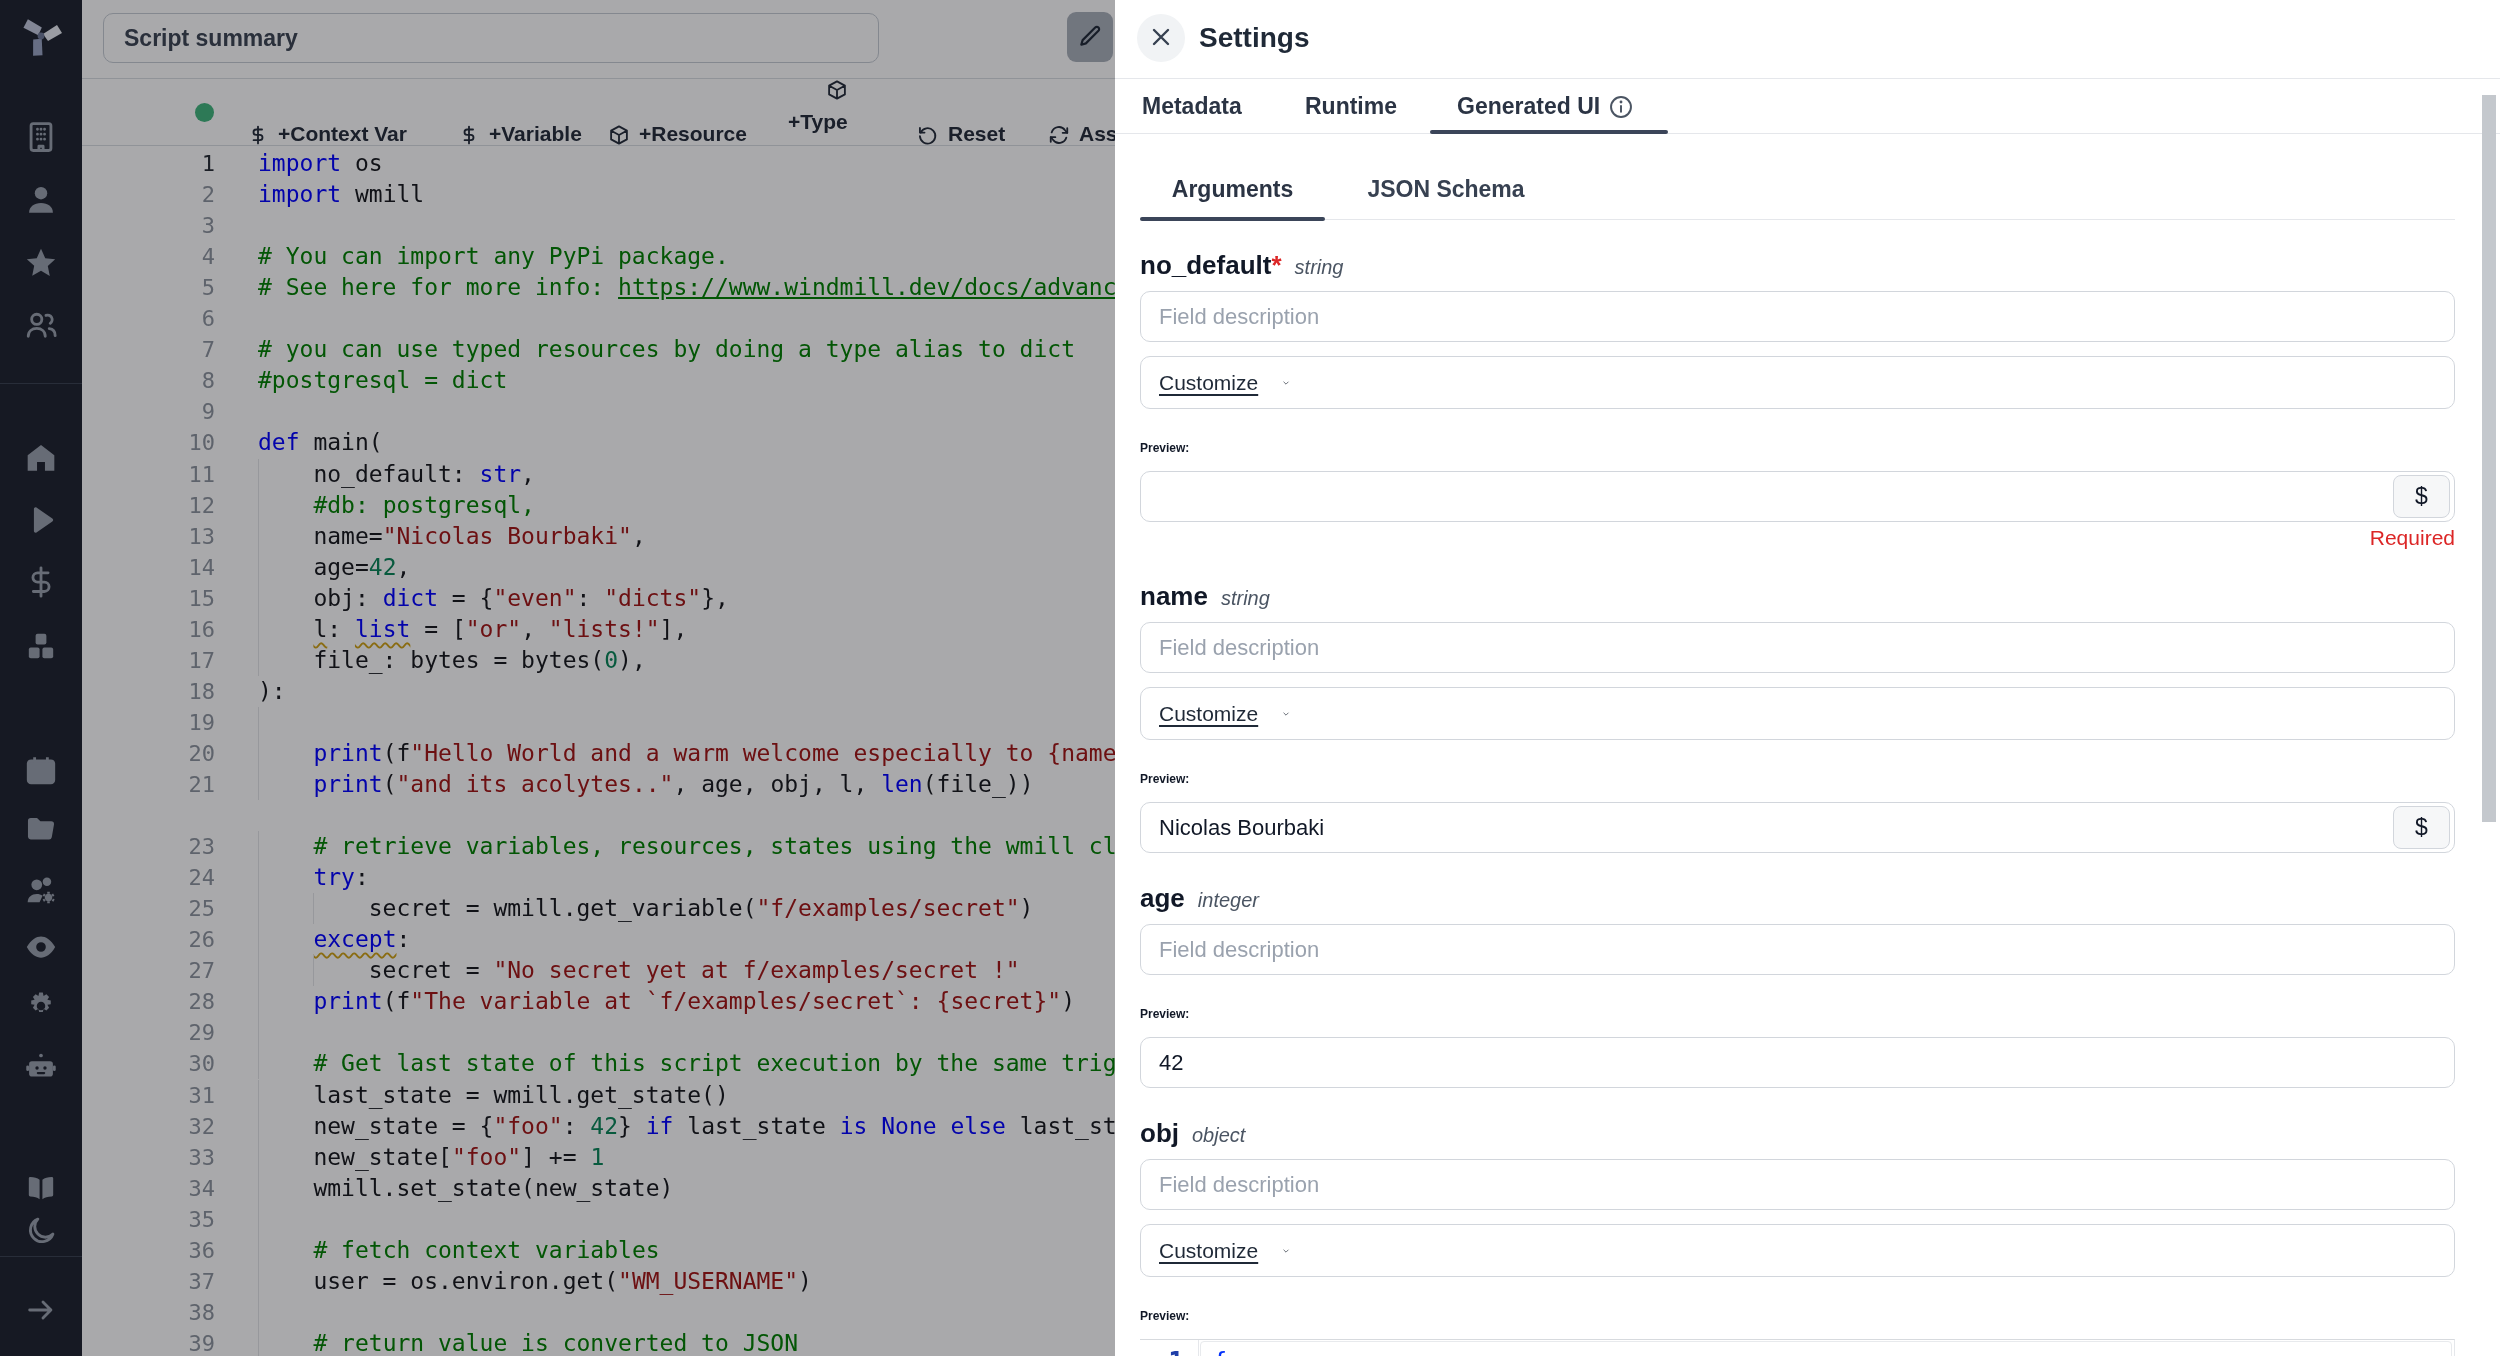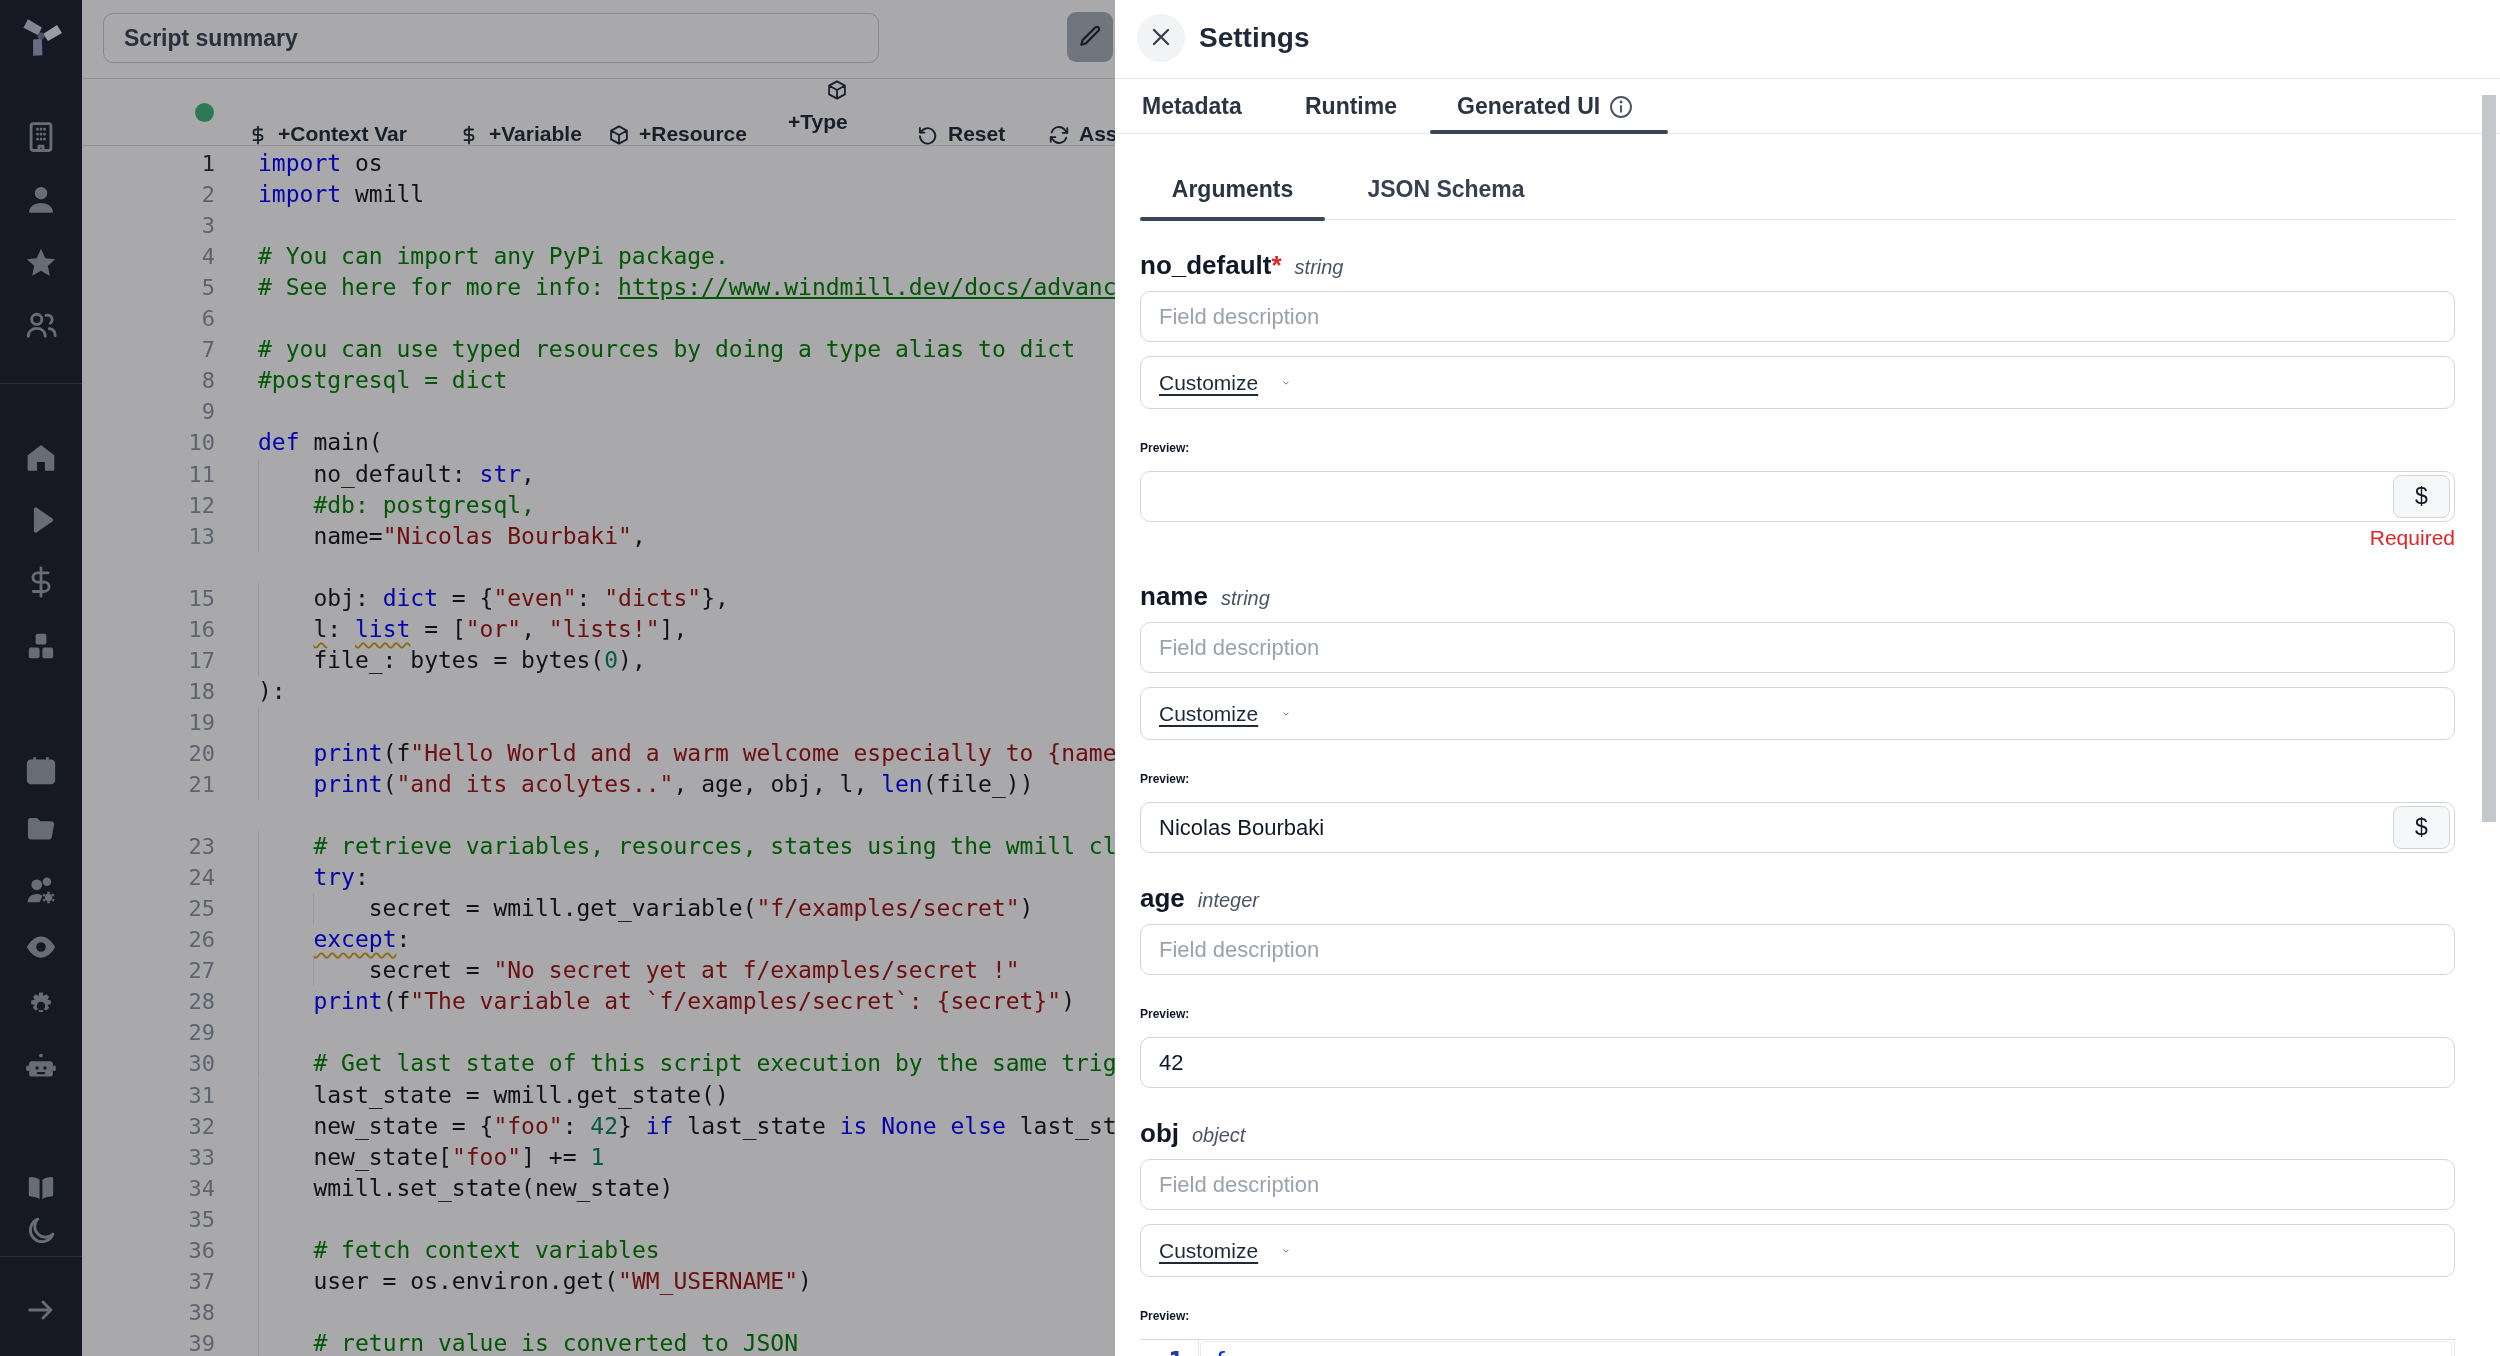--- a/index.html
+++ b/index.html
@@ -286,20 +286,21 @@
         <div class="eline" style="top: 95.15px;"><span class="num">4</span><span class="codetxt"><span class="tk-c"># You can import any PyPi package.</span></span></div>
         <div class="eline" style="top: 126.2px;"><span class="num">5</span><span class="codetxt"><span class="tk-c"># See here for more info: </span><span class="tk-u">https://www.windmill.dev/docs/advanced/imports#python</span></span></div>
         <div class="eline" style="top: 157.25px;"><span class="num">6</span><span class="codetxt"></span></div>
         <div class="eline" style="top: 188.3px;"><span class="num">7</span><span class="codetxt"><span class="tk-c"># you can use typed resources by doing a type alias to dict</span></span></div>
         <div class="eline" style="top: 219.35px;"><span class="num">8</span><span class="codetxt"><span class="tk-c">#postgresql = dict</span></span></div>
         <div class="eline" style="top: 250.4px;"><span class="num">9</span><span class="codetxt"></span></div>
         <div class="eline" style="top: 281.45px;"><span class="num">10</span><span class="codetxt"><span class="tk-k">def</span><span class="tk-p"> main(</span></span></div>
         <div class="eline" style="top: 312.5px;"><span class="num">11</span><span class="guide" style="left: 176px;"></span><span class="codetxt"><span class="tk-p">    no_default: </span><span class="tk-k">str</span><span class="tk-p">,</span></span></div>
         <div class="eline" style="top: 343.55px;"><span class="num">12</span><span class="guide" style="left: 176px;"></span><span class="codetxt"><span class="tk-p">    </span><span class="tk-c">#db: postgresql,</span></span></div>
         <div class="eline" style="top: 374.6px;"><span class="num">13</span><span class="guide" style="left: 176px;"></span><span class="codetxt"><span class="tk-p">    name=</span><span class="tk-s">"Nicolas Bourbaki"</span><span class="tk-p">,</span></span></div>
+        <div class="eline" style="top: 405.65px;"><span class="num">14</span><span class="guide" style="left: 176px;"></span><span class="codetxt"><span class="tk-p">    age=</span><span class="tk-n">42</span><span class="tk-p">,</span></span></div>
         <div class="eline" style="top: 436.7px;"><span class="num">15</span><span class="guide" style="left: 176px;"></span><span class="codetxt"><span class="tk-p">    obj: </span><span class="tk-k">dict</span><span class="tk-p"> = {</span><span class="tk-s">"even"</span><span class="tk-p">: </span><span class="tk-s">"dicts"</span><span class="tk-p">},</span></span></div>
         <div class="eline" style="top: 467.75px;"><span class="num">16</span><span class="guide" style="left: 176px;"></span><span class="codetxt"><span class="tk-p">    </span><span class="tk-w">l</span><span class="tk-p">: </span><span class="tk-kw">list</span><span class="tk-p"> = [</span><span class="tk-s">"or"</span><span class="tk-p">, </span><span class="tk-s">"lists!"</span><span class="tk-p">],</span></span></div>
         <div class="eline" style="top: 498.8px;"><span class="num">17</span><span class="guide" style="left: 176px;"></span><span class="codetxt"><span class="tk-p">    file_: bytes = bytes(</span><span class="tk-n">0</span><span class="tk-p">),</span></span></div>
         <div class="eline" style="top: 529.85px;"><span class="num">18</span><span class="codetxt"><span class="tk-p">):</span></span></div>
         <div class="eline" style="top: 560.9px;"><span class="num">19</span><span class="guide" style="left: 176px;"></span><span class="codetxt"></span></div>
         <div class="eline" style="top: 591.95px;"><span class="num">20</span><span class="guide" style="left: 176px;"></span><span class="codetxt"><span class="tk-p">    </span><span class="tk-k">print</span><span class="tk-p">(f</span><span class="tk-s">"Hello World and a warm welcome especially to {name}"</span></span></div>
         <div class="eline" style="top: 623px;"><span class="num">21</span><span class="guide" style="left: 176px;"></span><span class="codetxt"><span class="tk-p">    </span><span class="tk-k">print</span><span class="tk-p">(</span><span class="tk-s">"and its acolytes.."</span><span class="tk-p">, age, obj, l, </span><span class="tk-k">len</span><span class="tk-p">(file_))</span></span></div>
         <div class="eline" style="top: 685.1px;"><span class="num">23</span><span class="guide" style="left: 176px;"></span><span class="codetxt"><span class="tk-p">    </span><span class="tk-c"># retrieve variables, resources, states using the wmill client</span></span></div>
         <div class="eline" style="top: 716.15px;"><span class="num">24</span><span class="guide" style="left: 176px;"></span><span class="codetxt"><span class="tk-p">    </span><span class="tk-k">try</span><span class="tk-p">:</span></span></div>
         <div class="eline" style="top: 747.2px;"><span class="num">25</span><span class="guide" style="left: 176px;"></span><span class="guide" style="left: 231.4px;"></span><span class="codetxt"><span class="tk-p">        secret = wmill.get_variable(</span><span class="tk-s">"f/examples/secret"</span><span class="tk-p">)</span></span></div>

